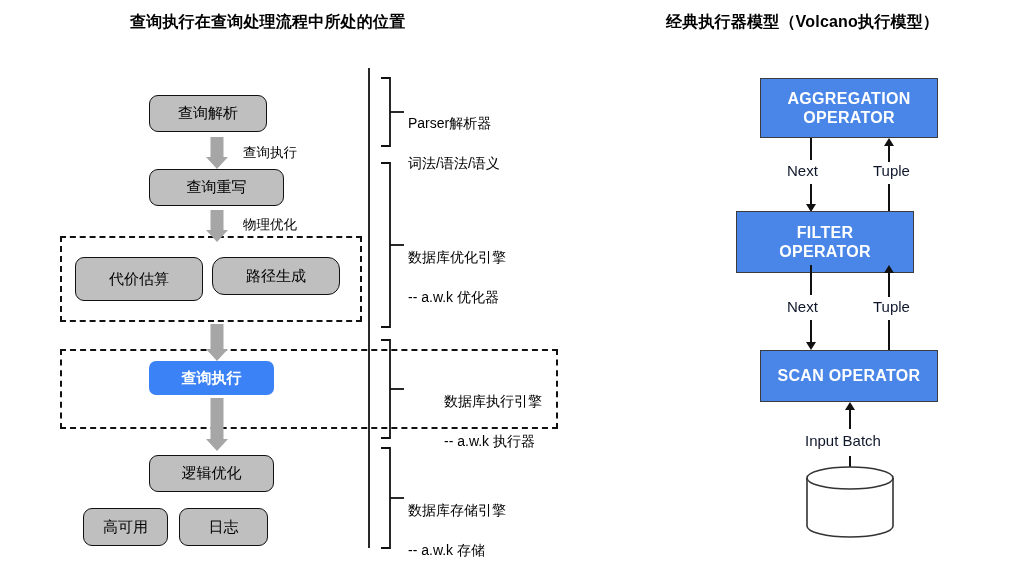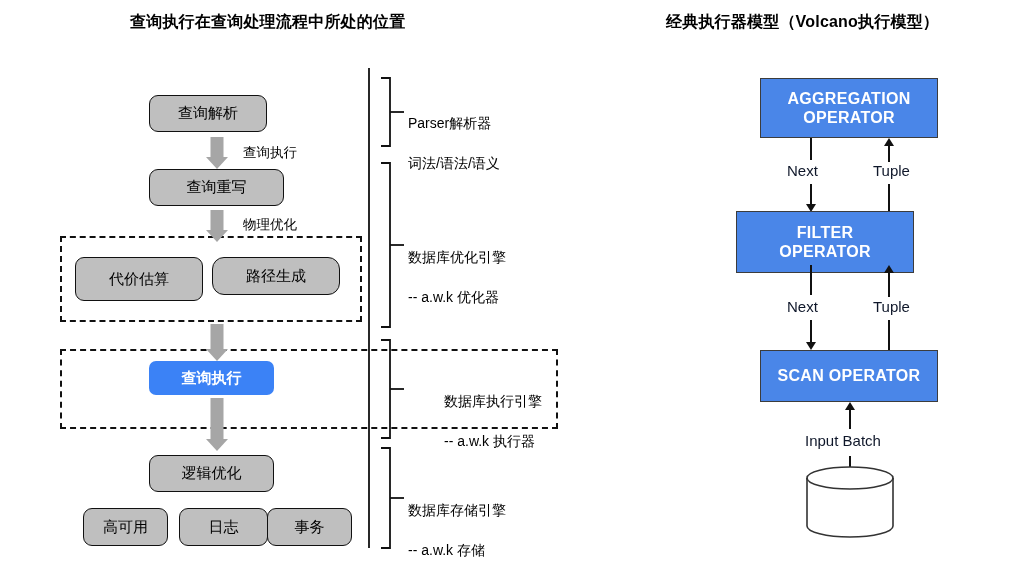--- a/index.html
+++ b/index.html
@@ -197,23 +197,20 @@
   <div class="gbox" style="left:149px; top:455px; width:125px; height:37px;">
     <span>逻辑优化</span>
   </div>
 
   <div class="gbox" style="left:83px; top:508px; width:85px; height:38px;">
     <span>高可用</span>
   </div>
   <div class="gbox" style="left:179px; top:508px; width:89px; height:38px;">
     <span>日志</span>
   </div>
-  <div class="gbox" style="left:267px; top:508px; width:85px; height:38px;">
-    <span>事务</span>
-  </div>
 
   <svg class="bracket-svg" width="1030" height="562">
 
     <line x1="369" y1="68" x2="369" y2="548" stroke="#111111" stroke-width="1.8"></line>
 
     <path d="M 381 78 L 390 78 L 390 146 L 381 146" fill="none" stroke="#111111" stroke-width="1.8"></path>
     <line x1="390" y1="112" x2="404" y2="112" stroke="#111111" stroke-width="1.8"></line>
 
     <path d="M 381 163 L 390 163 L 390 327 L 381 327" fill="none" stroke="#111111" stroke-width="1.8"></path>
     <line x1="390" y1="245" x2="404" y2="245" stroke="#111111" stroke-width="1.8"></line>

